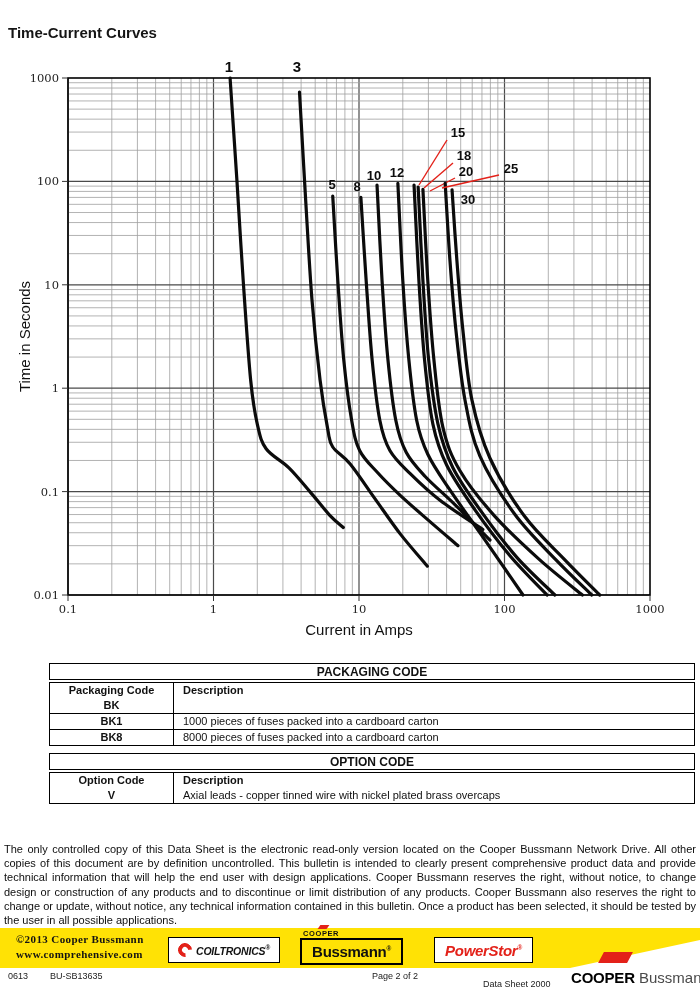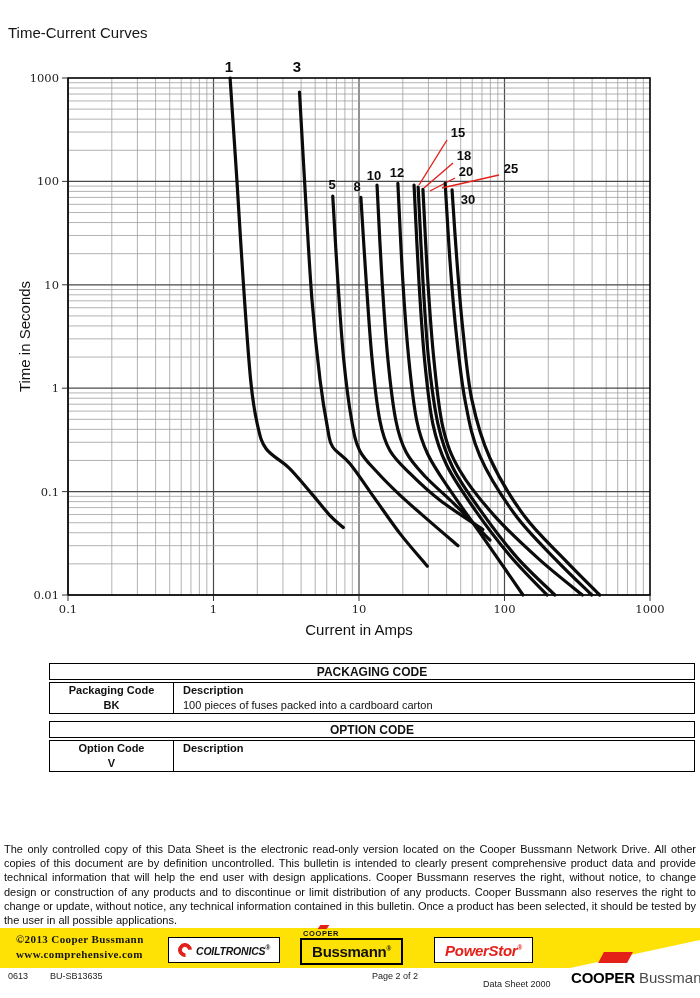--- a/index.html
+++ b/index.html
@@ -1,20 +1,20 @@
 <!DOCTYPE html>
 <html style="--band: #FFE205; --red: #E32119;"><head>
 <meta charset="utf-8">
 <style>
   html,body{margin:0;padding:0;}
   body{
     width:700px;height:998px;position:relative;background:#fff;
     font-family:"Liberation Sans",sans-serif;color:#111;overflow:hidden;
   }
-  .page-title{position:absolute;left:8px;top:24px;font-size:15px;font-weight:normal;color:#151515;}
+  .page-title{position:absolute;left:8px;top:24px;font-size:15px;font-weight:bold;color:#151515;}
   .chart-wrap{position:absolute;left:0;top:0;width:700px;height:660px;}
   svg text.tick{font-family:"DejaVu Serif",serif;font-size:11.5px;fill:#222;}
   svg text.axis{font-family:"Liberation Sans",sans-serif;font-size:15px;fill:#111;}
   svg text.clabel{font-family:"Liberation Sans",sans-serif;font-weight:bold;fill:#0c0c0c;}
 
   
   .tables{position:absolute;left:5px;right:5px;top:663px;margin-left:44px;}
   .tbl{margin:0 0 7px 0;}
   .tbl-title{border:1.3px solid #000;text-align:center;font-weight:bold;font-size:12px;
              height:17px;line-height:17px;box-sizing:border-box;}
@@ -208,36 +208,44 @@
   <div class="tbl">
     <div class="tbl-title">PACKAGING CODE</div>
     <div class="tbl-body">
       <div class="trow hdr">
         <div class="c1">Packaging Code</div>
         <div class="c2">Description</div>
       </div>
       <div>
           <div class="trow">
             <div class="c1">BK</div>
-            <div class="c2">100 pieces of fuses packed into a cardboard carton</div>
+          </div>
+          <div class="trow">
+            <div class="c1">BK1</div>
+            <div class="c2">1000 pieces of fuses packed into a cardboard carton</div>
+          </div>
+          <div class="trow">
+            <div class="c1">BK8</div>
+            <div class="c2">8000 pieces of fuses packed into a cardboard carton</div>
           </div>
         </div>
     </div>
   </div>
 
   <div class="tbl">
     <div class="tbl-title">OPTION CODE</div>
     <div class="tbl-body">
       <div class="trow hdr">
         <div class="c1">Option Code</div>
         <div class="c2">Description</div>
       </div>
       <div>
           <div class="trow">
             <div class="c1">V</div>
+            <div class="c2">Axial leads - copper tinned wire with nickel plated brass overcaps</div>
           </div>
         </div>
     </div>
   </div>
 
 </div>
 
 <div class="disclaimer">The only controlled copy of this Data Sheet is the electronic read-only version located on the Cooper Bussmann Network Drive. All other copies of this document are by definition uncontrolled. This bulletin is intended to clearly present comprehensive product data and provide technical information that will help the end user with design applications. Cooper Bussmann reserves the right, without notice, to change design or construction of any products and to discontinue or limit distribution of any products. Cooper Bussmann also reserves the right to change or update, without notice, any technical information contained in this bulletin. Once a product has been selected, it should be tested by the user in all possible applications.</div>
 
 <div class="band"></div>

